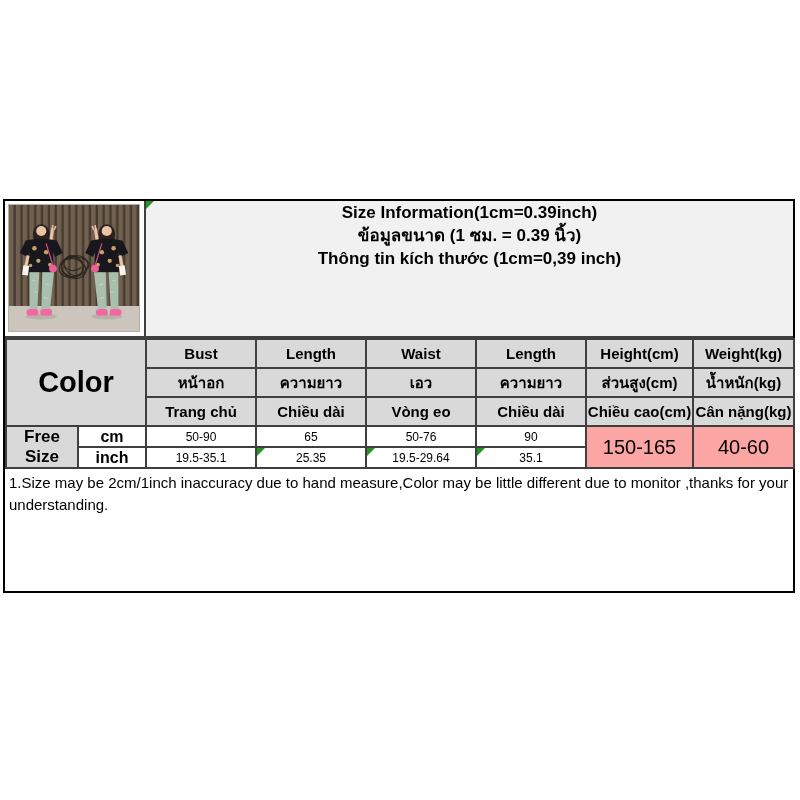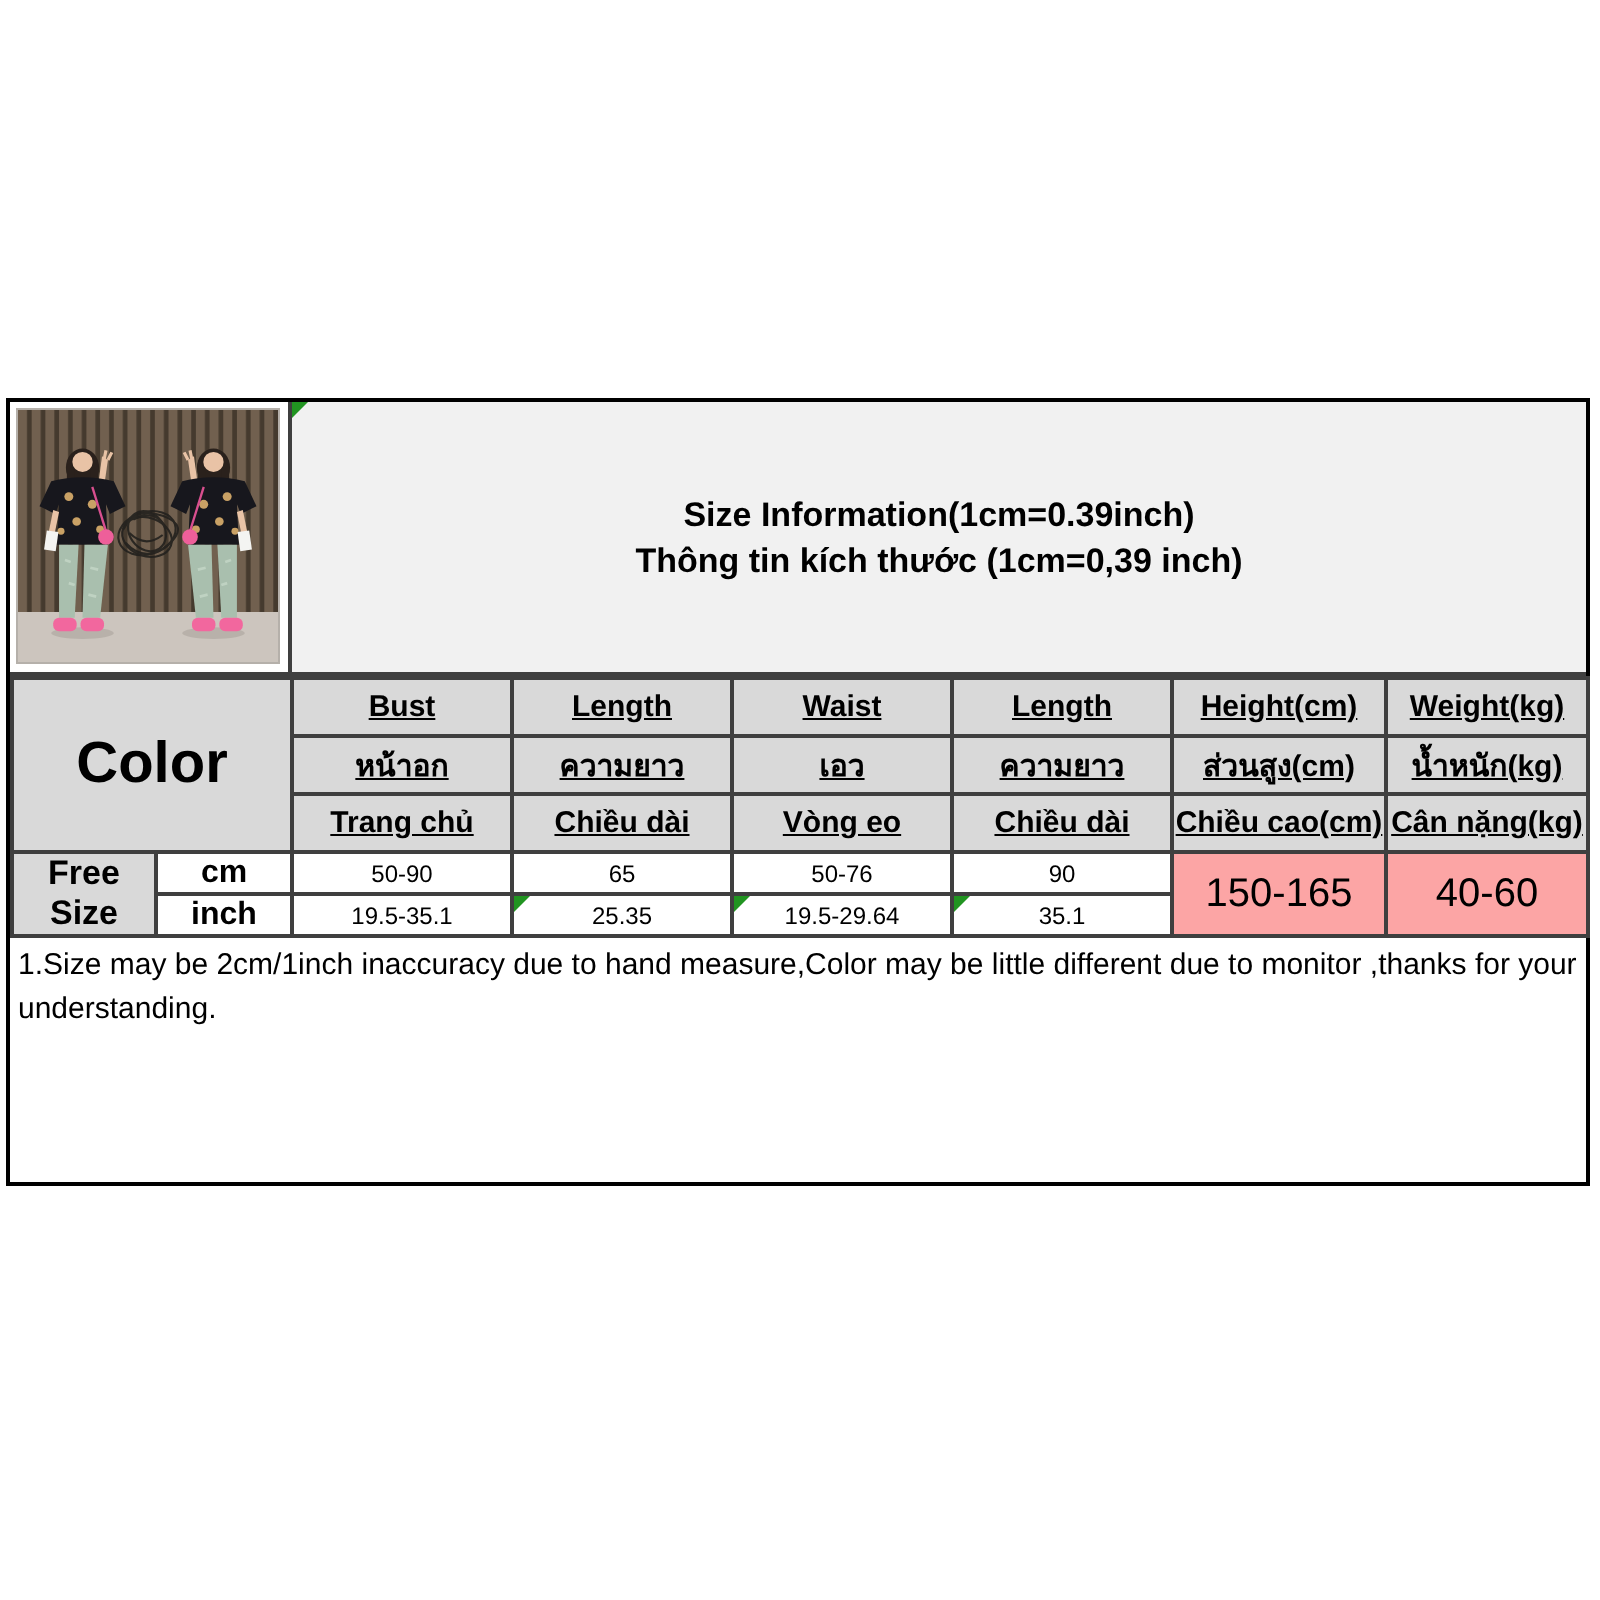--- a/index.html
+++ b/index.html
@@ -3,30 +3,30 @@
 <meta charset="utf-8">
 <style>
   html,body{margin:0;padding:0;background:#fff;}
   body{width:800px;height:800px;position:relative;font-family:"Liberation Sans","DejaVu Sans",sans-serif;color:#000;}
   .block{position:absolute;left:3px;top:199px;width:792px;height:394px;border:2px solid #000;box-sizing:border-box;background:#fff;}
   
   .top-row{display:flex;height:137px;border-bottom:2px solid #3f3f3f;box-sizing:border-box;}
   .photo-cell{width:139px;flex:none;background:#fff;position:relative;box-sizing:border-box;}
   .photo-frame{position:absolute;left:3px;top:3px;width:132px;height:128px;border:1px solid #b5b0aa;box-sizing:border-box;overflow:hidden;}
   .photo-frame svg{display:block;width:100%;height:100%;}
-  .title-cell{flex:1;background:#f1f1f1;border-left:2px solid #3f3f3f;display:flex;flex-direction:column;justify-content:center;align-items:center;position:relative;box-sizing:border-box;}
+  .title-cell{flex:1;background:#f1f1f1;border-left:2px solid #3f3f3f;display:flex;flex-direction:column;justify-content:flex-start;align-items:center;position:relative;box-sizing:border-box;}
   .title-line{font-weight:bold;font-size:17px;line-height:23px;text-align:center;}
   .gflag::before{content:"";position:absolute;top:0;left:0;width:0;height:0;
     border-top:8px solid #219421;border-right:8px solid transparent;}
   
   table.size-table{border-collapse:collapse;table-layout:fixed;width:788px;}
   table.size-table td{border:2px solid #3f3f3f;text-align:center;vertical-align:middle;padding:0;overflow:hidden;position:relative;}
   tr.hr{height:29px;}
   tr.dr{height:17px;}
-  td.hd{background:#d9d9d9;font-weight:bold;font-size:15px;text-decoration:underline;}
+  td.hd{background:#d9d9d9;font-weight:bold;font-size:15px;}
   td.corner{background:#d9d9d9;font-weight:bold;font-size:29px;}
   td.sizename{background:#d9d9d9;font-weight:bold;font-size:17px;}
   td.unit{background:#fff;font-weight:bold;font-size:16px;}
   td.val{background:#fff;font-size:12px;}
   td.merged{background:#fca5a5;font-size:20px;}
   
   .attention{background:#fff;padding:3px 4px 0 4px;font-size:15px;line-height:22px;}
   .attention p{margin:0;}
 </style>
 </head>
@@ -88,20 +88,21 @@
             <ellipse cx="66" cy="64" rx="15" ry="11" transform="rotate(-18 66 64)"></ellipse>
             <ellipse cx="66" cy="66" rx="13" ry="10" transform="rotate(20 66 66)"></ellipse>
             <ellipse cx="66" cy="63" rx="11" ry="9" transform="rotate(55 66 63)"></ellipse>
             <path d="M54,62 q6,-12 20,-7 t 3,15 q-12,10 -22,-1 m4,-12 q10,-6 16,3 m-18,4 q8,8 17,1"></path>
           </g>
         </svg>
       </div>
     </div>
     <div class="title-cell gflag">
       <div class="title-line">Size Information(1cm=0.39inch)</div>
+      <div class="title-line">ข้อมูลขนาด (1 ซม. = 0.39 นิ้ว)</div>
       <div class="title-line">Thông tin kích thước (1cm=0,39 inch)</div>
     </div>
   </div>
 
   <table class="size-table">
     <colgroup>
       <col style="width:72px">
         <col style="width:68px">
       <col style="width:110px">
         <col style="width:110px">

